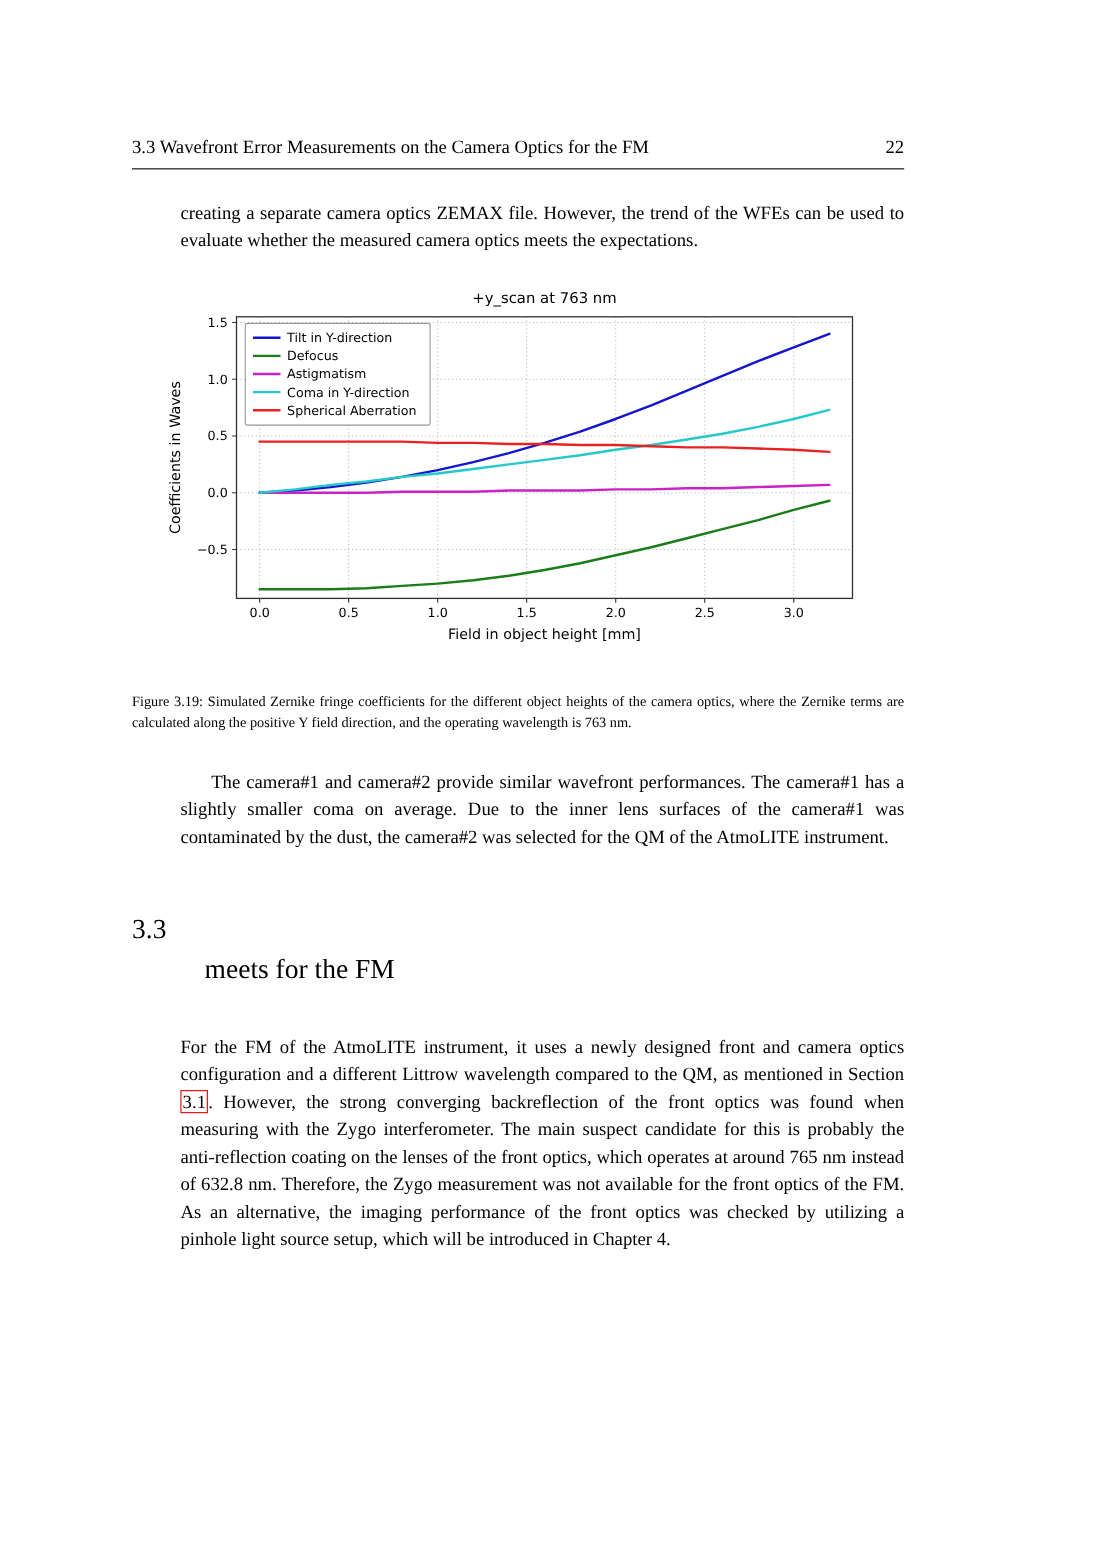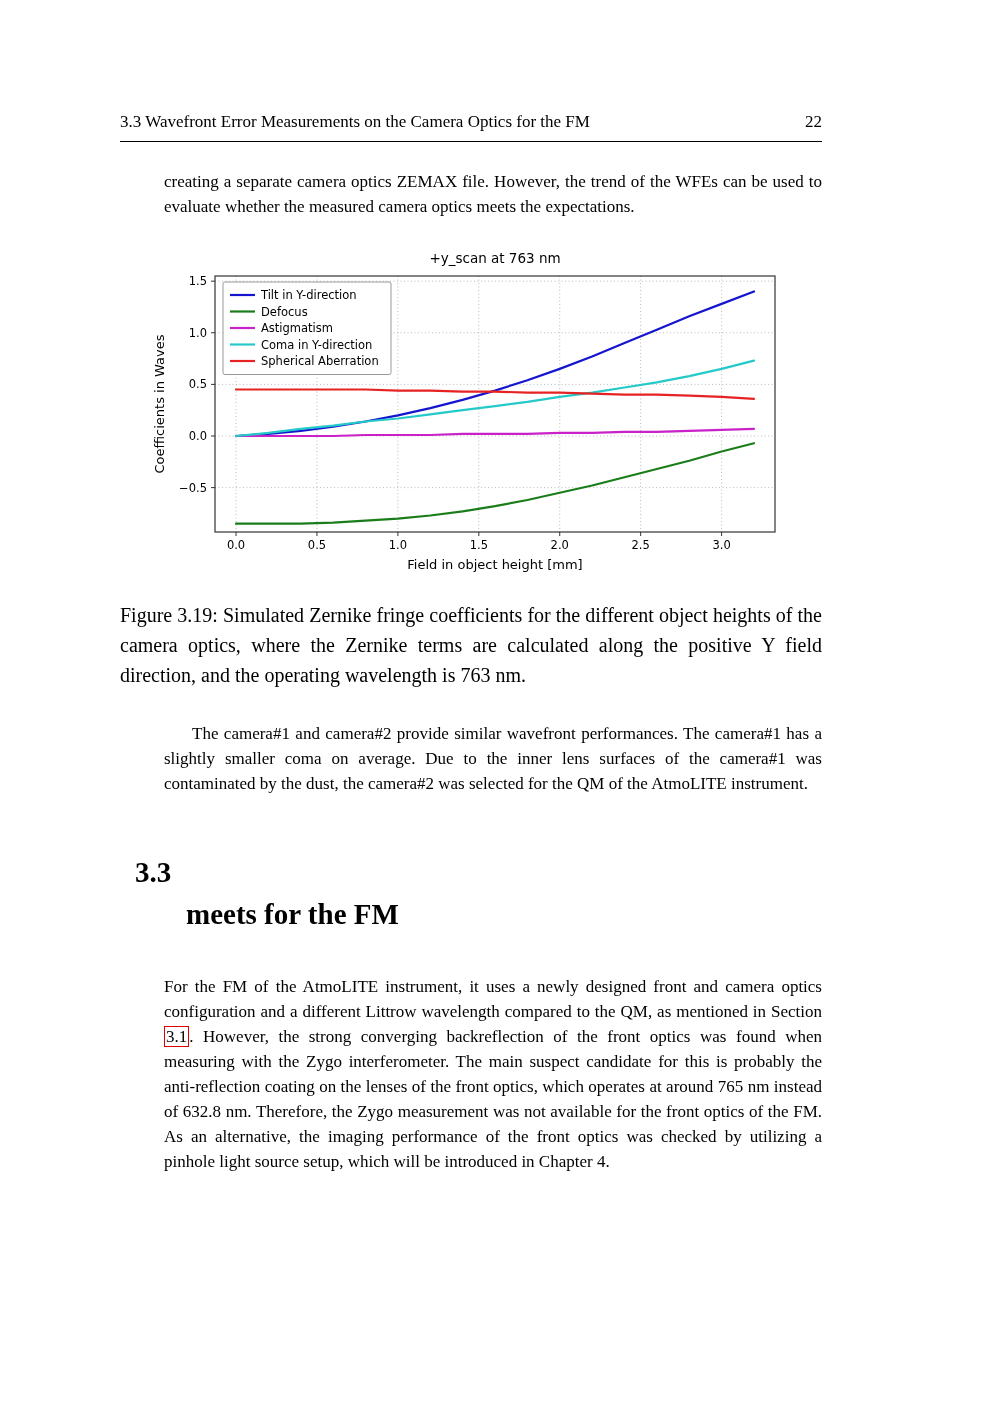--- a/index.html
+++ b/index.html
@@ -4,39 +4,39 @@
 <style>
   * { margin:0; padding:0; box-sizing:border-box; }
   html,body { background:#ffffff; }
   body {
     width:1000px; height:1414px;
     font-family:"Liberation Serif", serif;
     color:#000;
     position:relative;
   }
   .page { position:relative; width:1000px; height:1414px; background:#fff; overflow:hidden; }
-  .content { position:absolute; left:120px; top:112px; width:702px; }
+  .content { position:absolute; left:120px; top:124px; width:702px; }
 
   .header-row {
     display:flex; justify-content:space-between; align-items:baseline;
     font-size:17px; padding-bottom:9px;
   }
   .rule { border-top:1.5px solid #000; margin-bottom:28px; }
 
   p { font-size:17px; line-height:1.47; text-align:justify;margin-left:44px; }
 
   .figure-wrap { margin-top:26px; display:flex; flex-direction:column; align-items:center; }
   .chart-box { width:640px; height:330px; }
-  .caption { font-size:20px; line-height:1.5; text-align:justify; margin-top:24px; }
+  .caption { font-size:13px; line-height:1.5; text-align:justify; margin-top:40px; }
 
   .para-indent { text-indent:28px; margin-top:32px; }
 
   h2 {
     display:flex; margin-top:54px;
-    font-size:29px; font-weight:bold; line-height:1.45;text-align:center;
+    font-size:25px; font-weight:normal; line-height:1.45;
   }
   h2 .num { width:66px; flex:none; }
 
   .para-last { margin-top:40px; }
   .ref-link { border:1.2px solid #e00000; padding:0 1px; }
 
   
   .tick   { font:11.5px "DejaVu Sans", sans-serif; fill:#000; }
   .clabel { font:13px "DejaVu Sans", sans-serif; fill:#000; }
   .ctitle { font:13.5px "DejaVu Sans", sans-serif; fill:#000; }

